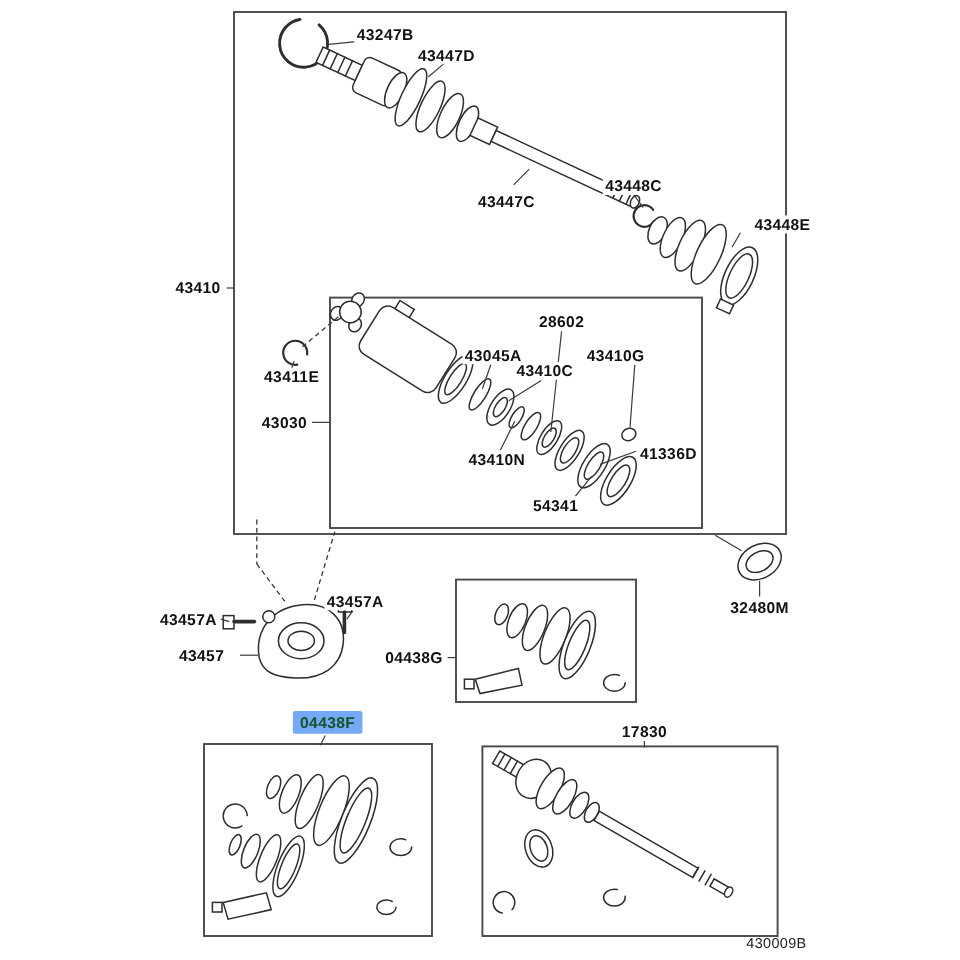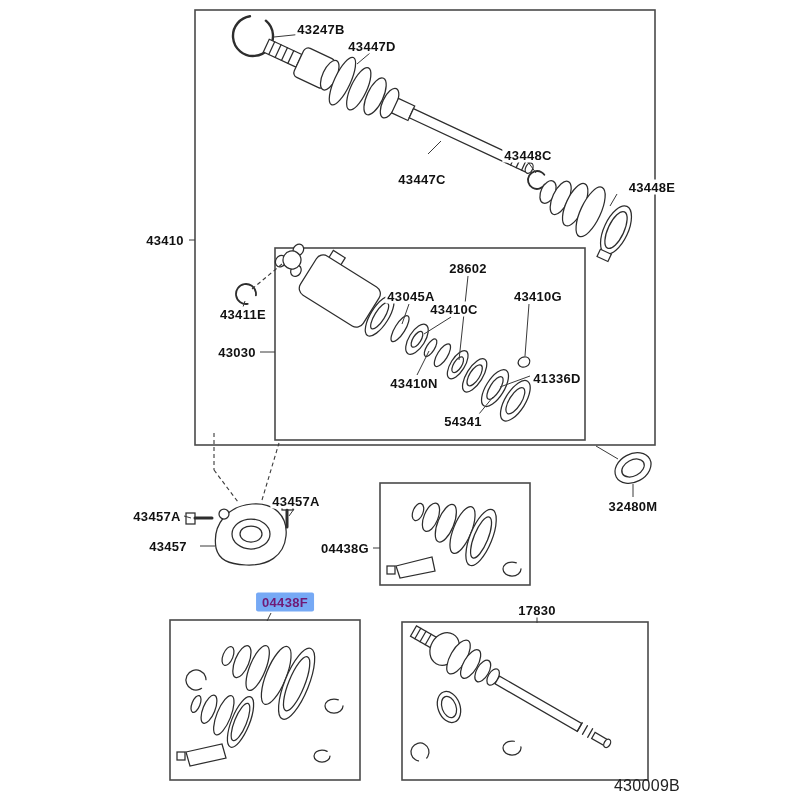--- a/index.html
+++ b/index.html
@@ -27,29 +27,28 @@
     font-weight: bold;
     letter-spacing: .3px;
     color: #111111;
     background: #ffffff;
     padding: 0 2px;
     white-space: nowrap;
     cursor: default;
   }
   .label.hl {
     background: #76a9f5;
-    color: #701a75;
+    color: #14532d;
     padding: 2px 6px;
     border-radius: 2px;
-    margin-left: 12px;
   }
   .footer-code {
     position: absolute;
     transform: translate(-50%, -50%);
-    font-size: 16px;
+    font-size: 12px;
     font-weight: normal;
     color: #222222;
     letter-spacing: .3px;
   }
 </style>
 </head>
 <body>
 
 <div class="stage">
 
@@ -256,30 +255,30 @@
     <g class="dash">
       <line x1="252" y1="289" x2="282" y2="264"></line>
       <line x1="214" y1="433" x2="214" y2="470"></line>
       <line x1="214" y1="470" x2="238" y2="502"></line>
       <line x1="262" y1="500" x2="279" y2="443"></line>
     </g>
   </svg>
 
   <div class="label" style="left:321px; top:29px">43247B</div>
   <div class="label" style="left:372px; top:46px">43447D</div>
-  <div class="label" style="left:422px; top:179px">43447C</div>
+  <div class="label" style="left:422px; top:168px">43447C</div>
   <div class="label" style="left:528px; top:155px">43448C</div>
   <div class="label" style="left:652px; top:187px">43448E</div>
   <div class="label" style="left:165px; top:240px">43410</div>
   <div class="label" style="left:243px; top:314px">43411E</div>
   <div class="label" style="left:237px; top:352px">43030</div>
   <div class="label" style="left:468px; top:268px">28602</div>
   <div class="label" style="left:411px; top:296px">43045A</div>
   <div class="label" style="left:454px; top:309px">43410C</div>
-  <div class="label" style="left:538px; top:296px">43410G</div>
+  <div class="label" style="left:513px; top:296px">43410G</div>
   <div class="label" style="left:414px; top:383px">43410N</div>
   <div class="label" style="left:557px; top:378px">41336D</div>
   <div class="label" style="left:463px; top:421px">54341</div>
   <div class="label" style="left:633px; top:506px">32480M</div>
   <div class="label" style="left:296px; top:501px">43457A</div>
   <div class="label" style="left:157px; top:516px">43457A</div>
   <div class="label" style="left:168px; top:546px">43457</div>
   <div class="label" style="left:345px; top:548px">04438G</div>
   <div class="label hl" style="left:273px; top:602px">04438F</div>
   <div class="label" style="left:537px; top:610px">17830</div>

